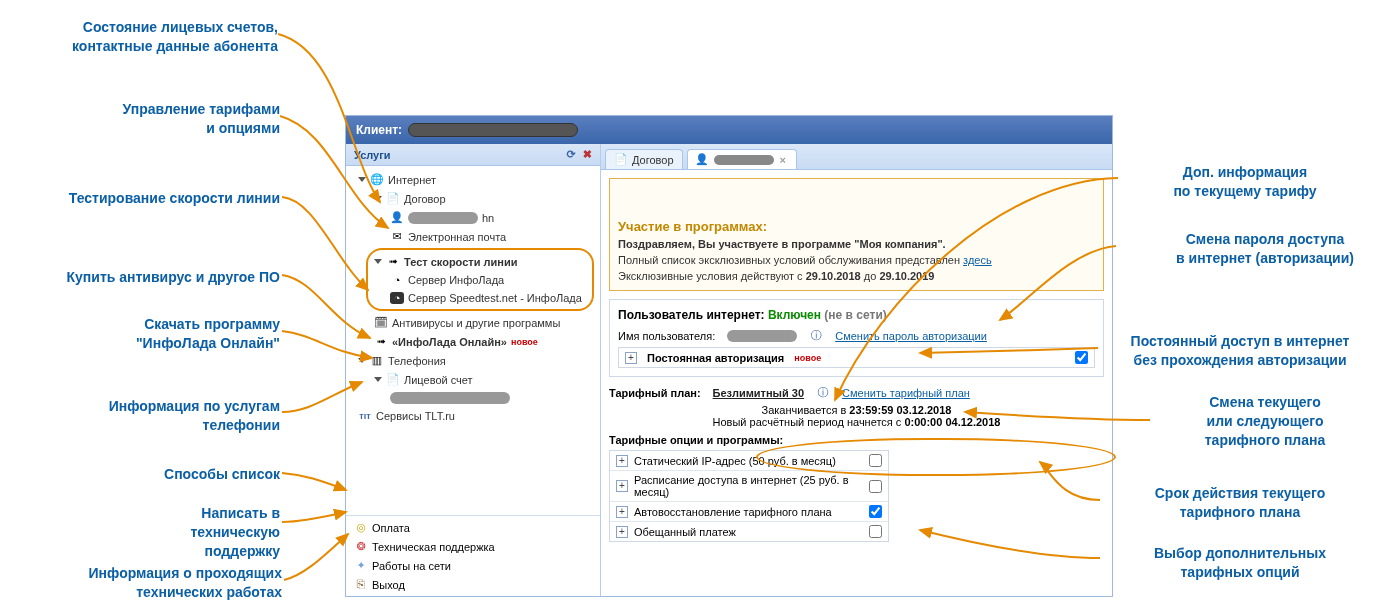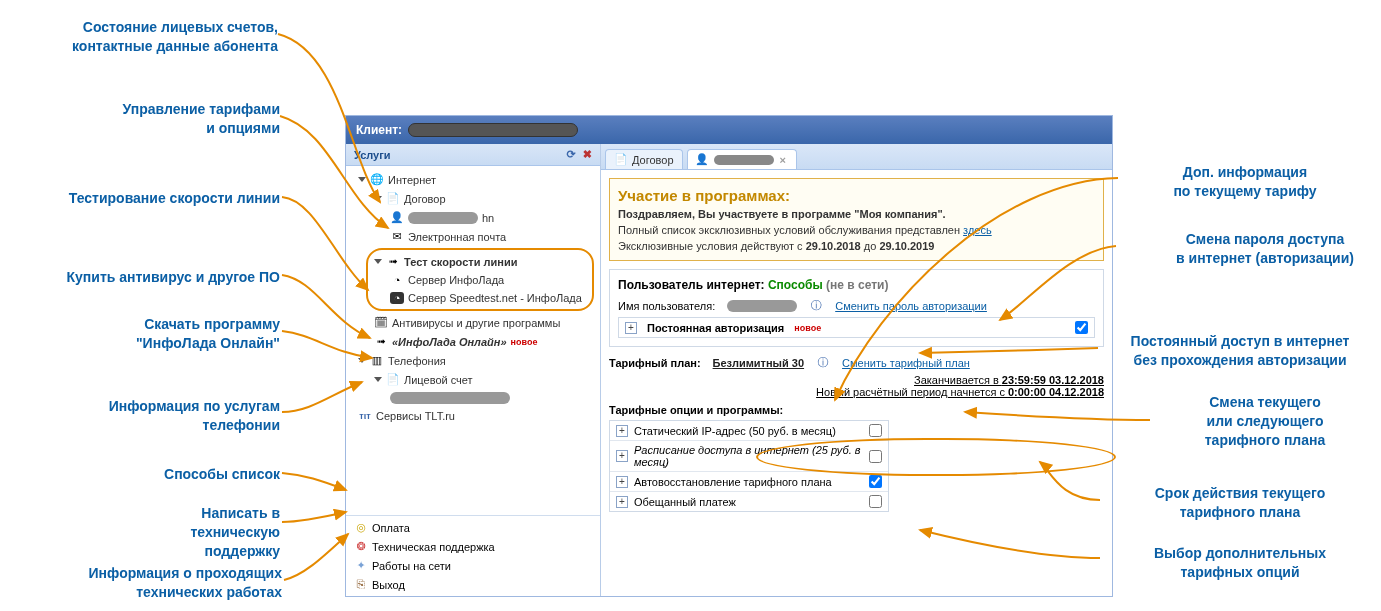--- a/index.html
+++ b/index.html
@@ -113,38 +113,38 @@
   .tab.active { background:#fff; }
   .tab .close { color:#9f9f9f; font-weight:bold; cursor:pointer; padding:0 2px;}
   .tab .pill { display:inline-block; background:#888; border-radius:8px; width:60px; height:10px;}
   .content { padding:8px; overflow:hidden; background:#fff; flex:1;}
   .promo {
     border:1px solid #e0b14a;
     background:#fffdf3;
     padding:8px;
     margin-bottom:8px;
   }
-  .promo h3 { color:#c38800; font-size:15px; }
+  .promo h3 { color:#c38800; font-size:13px;margin-top:32px; }
   .promo .line { margin-top:4px; color:#333; }
   .promo a { color:#0b5fa5; text-decoration:underline;}
   .section { border:1px solid #cfd9e6; padding:8px; margin-bottom:8px;}
   .section h4 { font-size:12px; margin-bottom:6px;}
   .row { display:flex; align-items:center; gap:12px; margin-bottom:4px;}
   .status-on { color:#0a8a00; font-weight:bold;}
   .muted { color:#777;}
   .authrow {
     border:1px solid #cfd9e6;
     display:flex; align-items:center; justify-content:flex-start;
     padding:3px 6px; gap:10px;
   }
   .sq { display:inline-block; width:12px; height:12px; border:1px solid #8aa3c7; text-align:center; line-height:10px; font-size:10px; color:#2a7a00; background:#fff;}
   .sq.plus::before { content:"+"; color:#444;}
   .link { color:#0b5fa5; text-decoration:underline; cursor:pointer;}
   .tariff-name { font-weight:bold; text-decoration:underline; color:#222;}
-  .center { text-align:right;text-decoration:underline;}
+  .center { text-align:center;}
   .opt-list { border:1px solid #cfd9e6;}
   .opt-row { display:flex; align-items:center; border-top:1px solid #e1e7ef; padding:3px 6px;}
   .opt-row:first-child { border-top:none;}
   .opt-row .label2 { flex:1;}
   .opt-row input[type=checkbox]{}
   .mask-pill { display:inline-block; background:#999; border-radius:8px; height:12px; width:70px; vertical-align:middle;}
   .oval {
     position:absolute;
     border:2px solid #e58a00;
     border-radius:50%/50%;
@@ -223,21 +223,21 @@
             <span class="label">Сервер Speedtest.net - ИнфоЛада</span>
           </div>
         </div>
 
         <div class="tree-node indent1">
           <span class="ico">🗓</span>
           <span class="label">Антивирусы и другие программы</span>
         </div>
         <div class="tree-node indent1">
           <span class="ico">➟</span>
-          <span class="label" style="font-weight:bold;font-style:italic;">«ИнфоЛада Онлайн»</span>
+          <span class="label" style="font-weight:bold;">«ИнфоЛада Онлайн»</span>
           <span class="highlight-new">новое</span>
         </div>
         <div class="tree-node">
           <span class="twisty open"></span>
           <span class="ico">▥</span>
           <span class="label">Телефония</span>
         </div>
         <div class="tree-node indent1">
           <span class="twisty open"></span>
           <span class="ico">📄</span>
@@ -292,21 +292,21 @@
             <span>Полный список эксклюзивных условий обслуживания представлен </span><a href="#" class="link">здесь</a>
           </div>
           <div class="line">
             <span>Эксклюзивные условия действуют с </span><b>29.10.2018</b><span> до </span><b>29.10.2019</b>
           </div>
         </div>
 
         <div class="section">
           <h4>
             <span>Пользователь интернет:  </span>
-            <span class="status-on">Способы</span><span class="muted"> (не в сети)</span>
+            <span class="status-on">Включен</span><span class="muted"> (не в сети)</span>
           </h4>
           <div class="row">
             <span>Имя пользователя:</span>
             <span class="mask-pill"></span>
             <span class="ico" style="color:#3a66aa;">ⓘ</span>
             <span class="link">Сменить пароль авторизации</span>
           </div>
           <div class="authrow">
             <span class="sq plus"></span>
             <span style="font-weight:bold;">Постоянная авторизация</span>
@@ -333,21 +333,21 @@
             <b>Тарифные опции и программы:</b>
           </div>
           <div class="opt-list" style="width:280px;">
             <div class="opt-row">
               <span class="sq plus"></span>
               <span class="label2" style="padding:0 6px;">Статический IP-адрес (50 руб. в месяц)</span>
               <input type="checkbox" style="">
             </div>
             <div class="opt-row">
               <span class="sq plus"></span>
-              <span class="label2" style="padding:0 6px;font-style:italic;">Расписание доступа в интернет (25 руб. в месяц)</span>
+              <span class="label2" style="padding:0 6px;">Расписание доступа в интернет (25 руб. в месяц)</span>
               <input type="checkbox" style="">
             </div>
             <div class="opt-row">
               <span class="sq plus"></span>
               <span class="label2" style="padding:0 6px;">Автовосстановление тарифного плана</span>
               <input type="checkbox" checked="" style="">
             </div>
             <div class="opt-row">
               <span class="sq plus"></span>
               <span class="label2" style="padding:0 6px;">Обещанный платеж</span>

